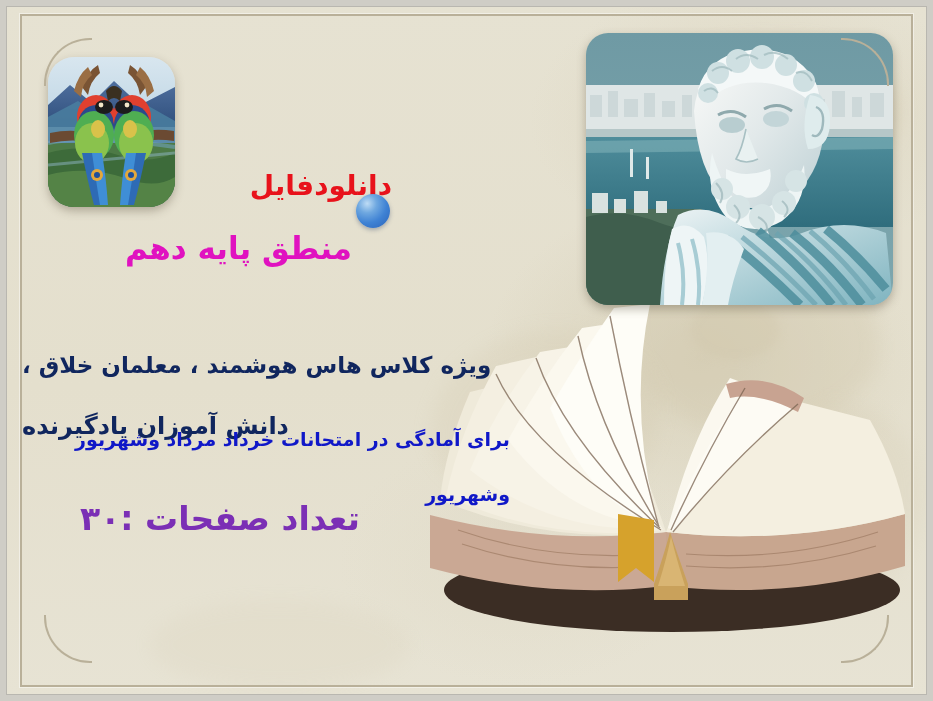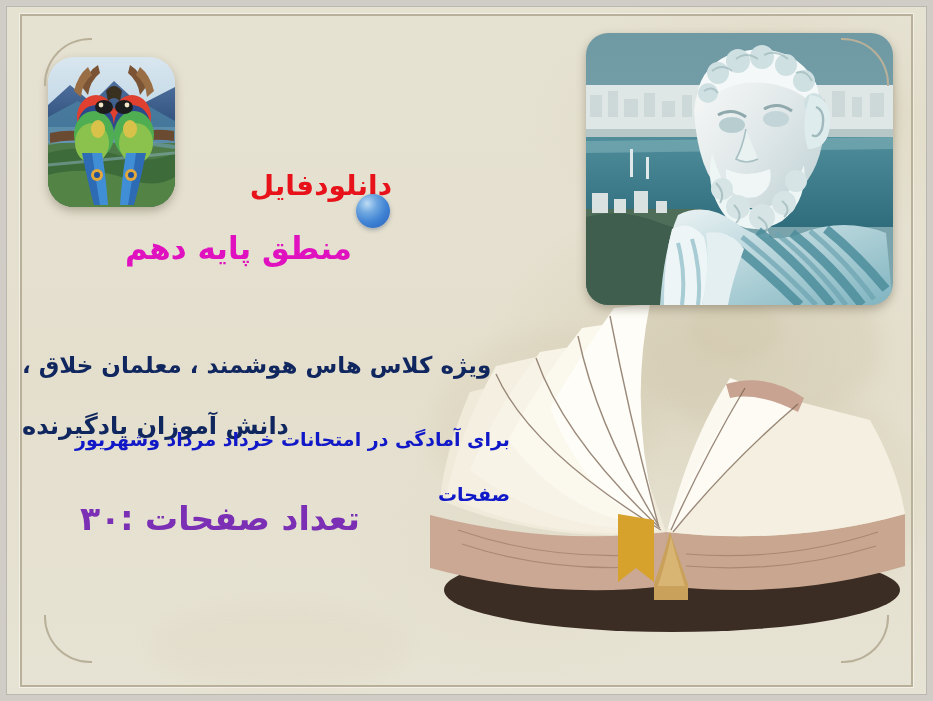--- a/index.html
+++ b/index.html
@@ -354,18 +354,18 @@
   </div>
   <div id="bullet-sphere"></div>
 
   <div class="txt" id="audience-line">
     <span>ویژه کلاس هاس هوشمند ، معلمان خلاق ،</span><br>
     <span class="small">دانش آموزان یادگیرنده</span>
   </div>
 
   <div class="txt" id="exam-line">
     <span>برای آمادگی در امتحانات خرداد مرداد وشهریور</span><br>
-    <span>صفحات</span>
+    <span>وشهریور</span>
   </div>
 
   <div class="txt" id="pages-line">تعداد صفحات :۳۰</div>
 
 </div>
 
 </body></html>

